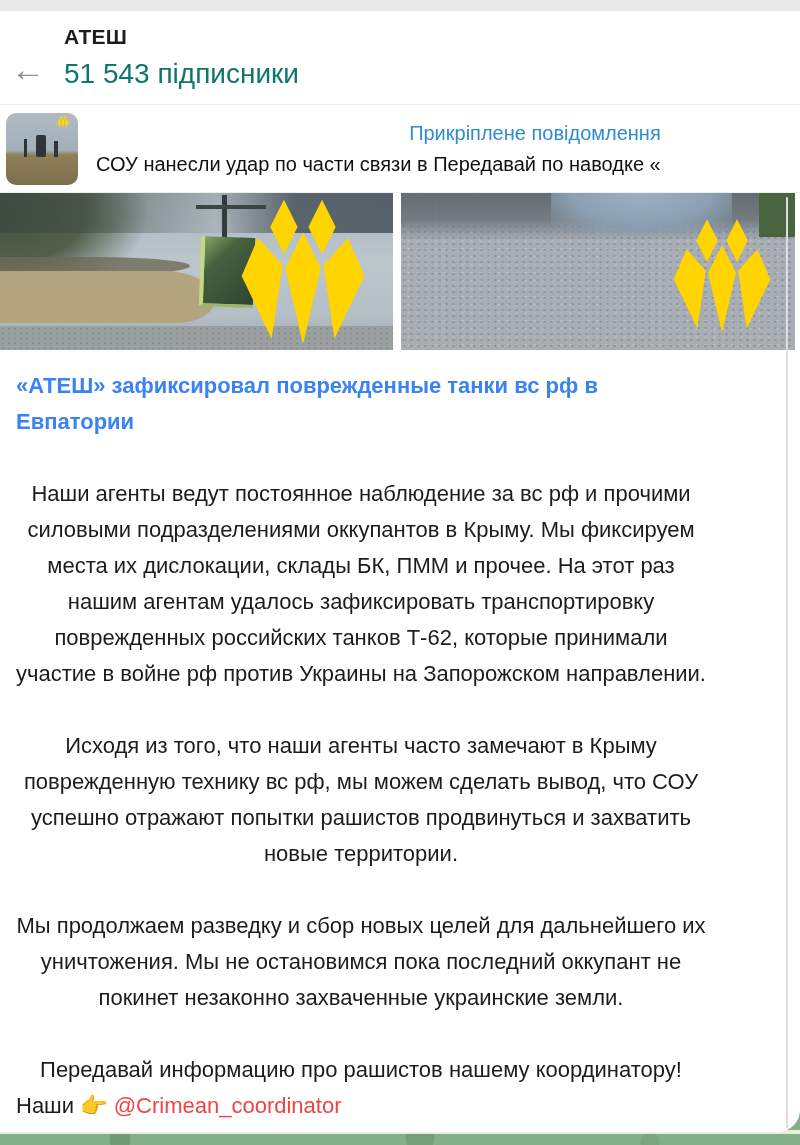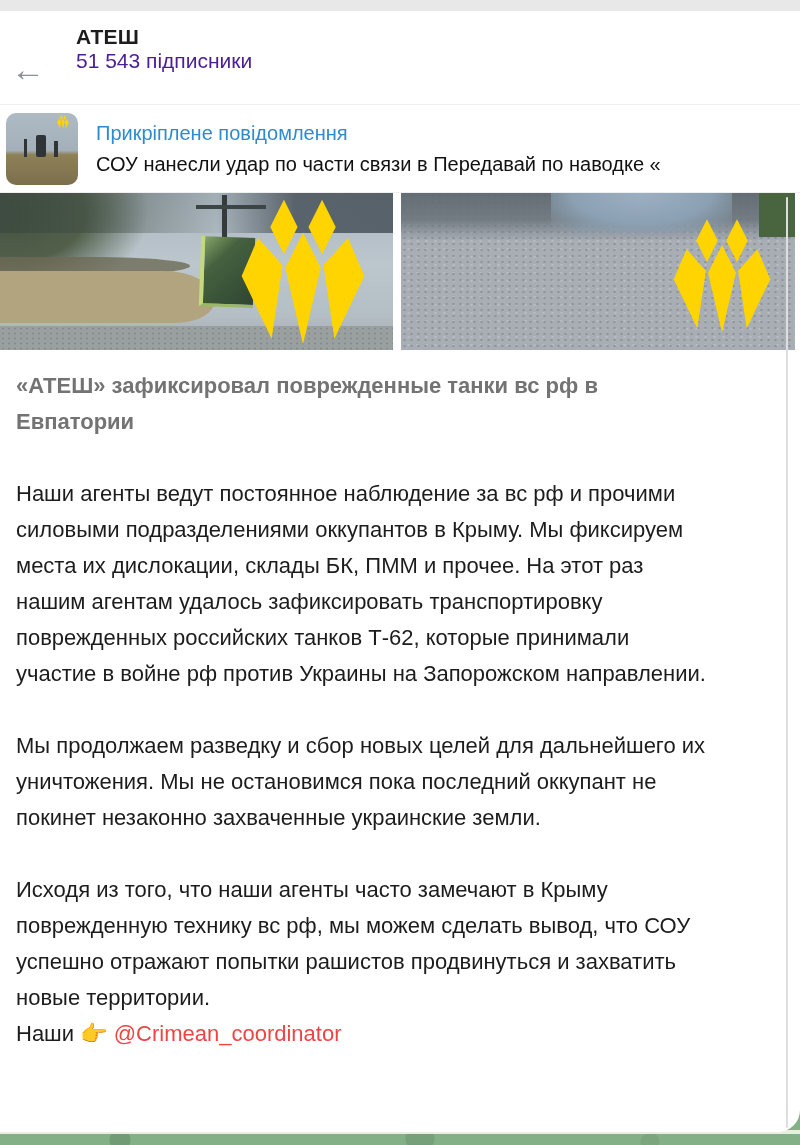--- a/index.html
+++ b/index.html
@@ -22,37 +22,37 @@
     background:#ffffff; border-bottom-right-radius:22px; overflow:hidden; z-index:2;
   }
 
   
   .header { position:relative; height:94px; border-bottom:1px solid #f0f0f0; }
   .back-btn {
     position:absolute; left:6px; top:36px; width:44px; height:44px;
     display:flex; align-items:center; justify-content:center;
     color:#8c9196; font-size:34px; cursor:pointer; line-height:1;
   }
-  .chan-block { position:absolute; left:76px; top:14px; }
+  .chan-block { position:absolute; left:64px; top:14px; }
   .chan-title { font-size:21px; font-weight:bold; color:#1d1d1d; letter-spacing:.3px; }
-  .chan-subs  { font-size:21px; color:#4c1d95; }
+  .chan-subs  { font-size:28px; color:#0f766e; margin-top:9px; }
 
   
   .pinned { position:relative; height:88px; border-bottom:1px solid #efefef; display:flex; align-items:center; }
   .pin-thumb {
     width:72px; height:72px; margin-left:6px; border-radius:10px; overflow:hidden;
     position:relative; flex-shrink:0;
     background:linear-gradient(180deg,#aebbc4 0%,#a3b0ba 52%,#8e8057 58%,#7c6f4d 100%);
   }
   .ant1,.ant2,.ant3 { position:absolute; background:#2e3438; }
   .ant1 { left:18px; top:26px; width:3px; height:18px; }
   .ant2 { left:30px; top:22px; width:10px; height:22px; border-radius:2px; }
   .ant3 { left:48px; top:28px; width:4px; height:16px; }
   .pin-thumb-logo { position:absolute; right:6px; top:2px; width:18px; height:14px; }
-  .pin-texts { margin-left:18px; overflow:hidden; white-space:nowrap; }
+  .pin-texts { margin-left:18px; overflow:hidden; white-space:nowrap;text-align:right; }
   .pin-label { font-size:20px; font-weight:500; color:#2e8bd0; margin-bottom:8px; }
   .pin-preview { font-size:20px; color:#111; }
 
   
   .photos { display:flex; height:157px; }
   .photo { position:relative; overflow:hidden; height:157px; }
   .photo-left { width:393px; margin-right:8px; }
   .photo-right { width:394px; margin-right:5px; }
 
   .pl-water { position:absolute; inset:0; background:linear-gradient(180deg,#aab6bf 0%,#bcc6cd 45%,#b4bec5 78%,#a3a9a9 100%); }
@@ -83,23 +83,23 @@
     background-size:7px 6px, 9px 8px; background-position:0 0, 3px 4px; }
   .pr-topband { position:absolute; left:0; top:0; width:100%; height:48px;
     background:linear-gradient(180deg,#5c666d 0%,#6d767d 55%,transparent 100%); opacity:.9; }
   .pr-water { position:absolute; left:38%; top:0; width:46%; height:40px;
     background:radial-gradient(ellipse at 50% 0%,#9cb0c2 0%,#8ba0b2 55%,transparent 95%); }
   .pr-green { position:absolute; right:0; top:0; width:36px; height:44px; background:#48653f; }
   .logo-right { position:absolute; right:12px; top:24px; width:122px; height:118px; }
 
   
   .content { position:relative; padding:14px 40px 0 16px; }
-  .post-title { font-size:22px; font-weight:bold; color:#737373; line-height:36px;
+  .post-title { font-size:22px; font-weight:bold; color:#3b82f6; line-height:36px;
     max-width:640px; margin:4px 0 0; }
-  .content p.body-par { font-size:22px; color:#1c1c1c; line-height:36px; max-width:690px; margin-top:36px; }
+  .content p.body-par { font-size:22px; color:#1c1c1c; line-height:36px; max-width:690px; margin-top:36px;text-align:center; }
   .cta-line2 { font-size:22px; color:#1c1c1c; line-height:36px; margin-top:0; }
   .pointer { font-size:22px; }
   .coord-link { color:#ef4444; text-decoration:none; cursor:pointer; }
 
   .scroll-line { position:absolute; right:12px; top:186px; bottom:4px; width:2px;
     background:#dedede; border-radius:1px; }
 </style>
 </head>
 <body>
 
@@ -174,20 +174,21 @@
           <polygon points="17,30 35,50 27,104 5,58"></polygon>
           <polygon points="83,30 95,58 73,104 65,50"></polygon>
         </g>
       </svg>
     </div>
   </div>
 
   <div class="content">
     <h1 class="post-title">«АТЕШ» зафиксировал поврежденные танки вс рф в Евпатории</h1>
     <p class="body-par">Наши агенты ведут постоянное наблюдение за вс рф и прочими силовыми подразделениями оккупантов в Крыму. Мы фиксируем места их дислокации, склады БК, ПММ и прочее. На этот раз нашим агентам удалось зафиксировать транспортировку поврежденных российских танков Т-62, которые принимали участие в войне рф против Украины на Запорожском направлении.</p>
+    <p class="body-par">Исходя из того, что наши агенты часто замечают в Крыму поврежденную технику вс рф, мы можем сделать вывод, что СОУ успешно отражают попытки рашистов продвинуться и захватить новые территории.</p>
     <p class="body-par">Мы продолжаем разведку и сбор новых целей для дальнейшего их уничтожения. Мы не остановимся пока последний оккупант не покинет незаконно захваченные украинские земли.</p>
-    <p class="body-par">Исходя из того, что наши агенты часто замечают в Крыму поврежденную технику вс рф, мы можем сделать вывод, что СОУ успешно отражают попытки рашистов продвинуться и захватить новые территории.</p>
+    <p class="body-par">Передавай информацию про рашистов нашему координатору!</p>
     <p class="cta-line2"><span>Наши </span><span class="pointer">👉</span> <a class="coord-link">@Crimean_coordinator</a></p>
 
   </div>
 
   <div class="scroll-line"></div>
 </div>
 
 </body></html>

